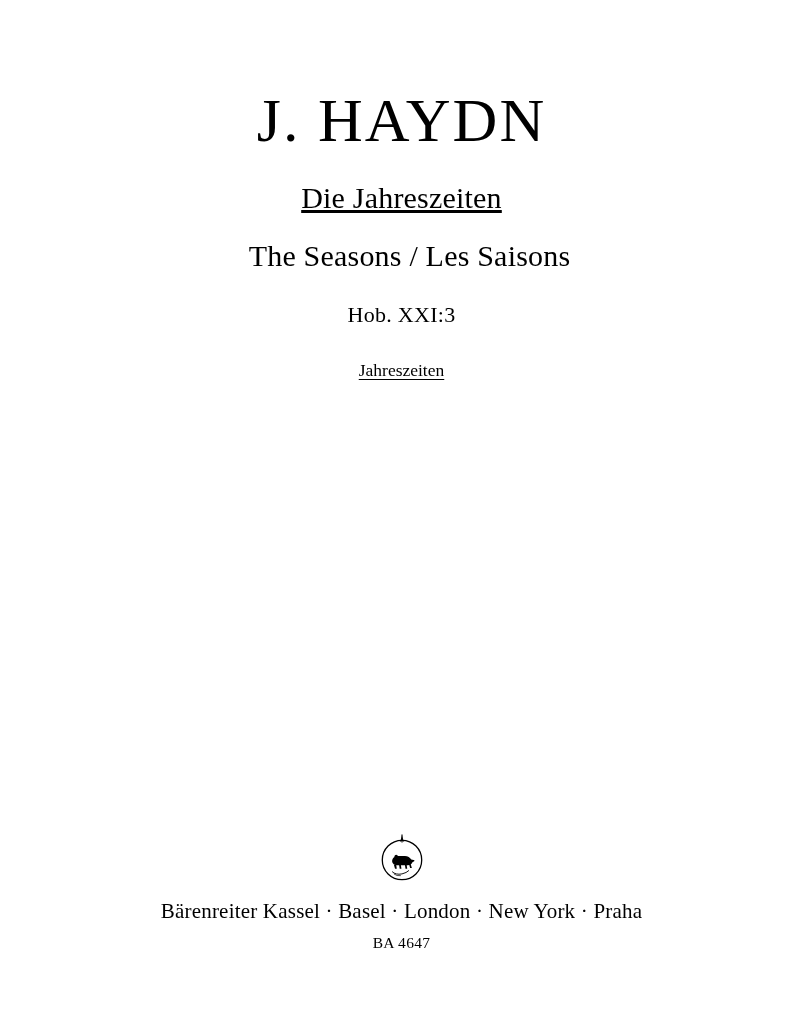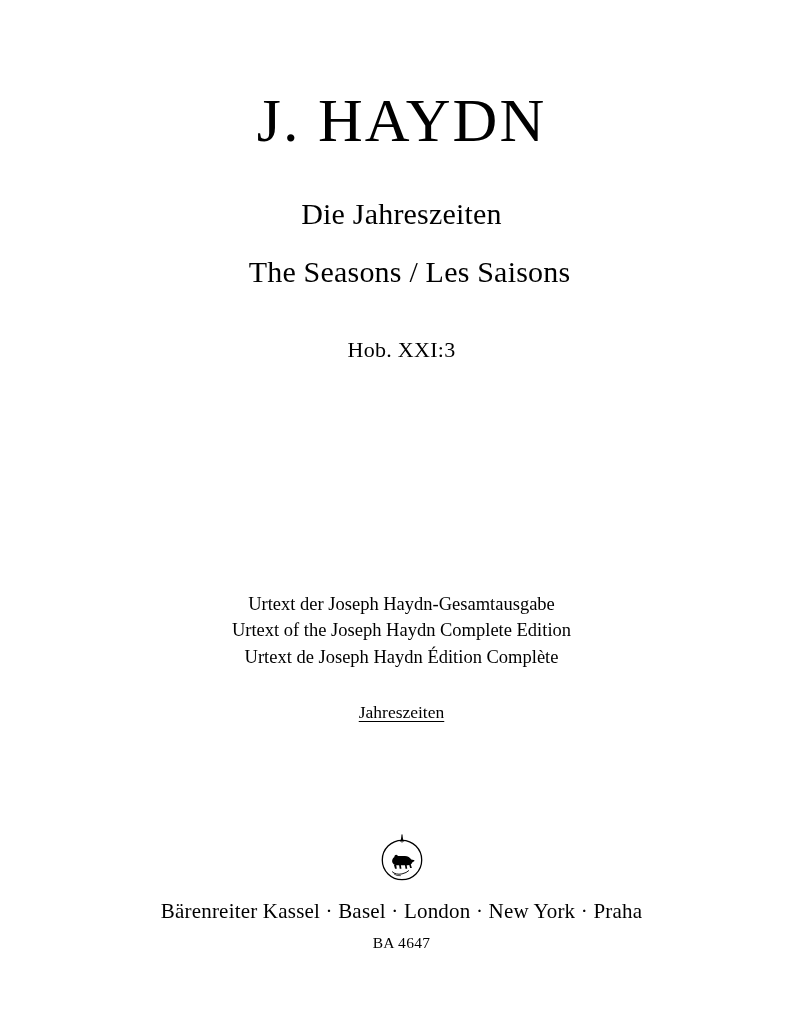--- a/index.html
+++ b/index.html
@@ -31,34 +31,35 @@
     font-family: "Liberation Serif", serif;
     font-size: 62px;
     letter-spacing: 2px;
     line-height: 1.05;
     font-weight: 400;
     text-align: center;
   }
 
   
   .title-de {
-    margin-top: 44px;
+    margin-top: 28px;
     font-size: 30px;
     text-align: center;
     letter-spacing: 0.2px;
+    text-decoration: underline;
   }
   .title-en {
     margin-top: 24px;
     font-size: 30px;
     text-align: center;
     letter-spacing: 0.2px;
     margin-left: 16px;
   }
   .catalogue {
-    margin-top: 48px;
+    margin-top: 29px;
     font-size: 22px;
     text-align: center;
     letter-spacing: 0.3px;
   }
 
   
   .urtext {
     margin-top: 228px;
     text-align: center;
     font-size: 18.5px;
@@ -110,25 +111,20 @@
 <div class="page">
 
   <div class="composer">J. HAYDN</div>
 
   <div class="title-de">Die Jahreszeiten</div>
 
   <div class="title-en">The Seasons / Les Saisons</div>
 
   <div class="catalogue">Hob. XXI:3</div>
 
-  <div class="urtext">
-    <div>Urtext der Joseph Haydn-Gesamtausgabe</div>
-    <div>Urtext of the Joseph Haydn Complete Edition</div>
-    <div>Urtext de Joseph Haydn Édition Complète</div>
-  </div>
 
   <div class="part-name">Jahreszeiten</div>
 
   <div class="publisher-block">
     <svg class="logo" viewBox="0 0 100 100">
       <circle cx="50" cy="50" r="34" fill="none" stroke="#000000" stroke-width="2.2"></circle>
       <path d="M50 8 L53.5 19 L50 16.5 L46.5 19 Z" fill="#000000"></path>
       <path d="M50 6 L50 20" stroke="#000000" stroke-width="2" fill="none"></path>
       <g fill="#000000">
         <path d="M33 52 c0-5 4-9 10-9 h12 c5 0 9 3 11 6 l4 1 c1 0 2 1 1 2 l-3 2 c-1 3-4 5-8 5 h-17 c-6 0-10-3-10-7 z"></path>

